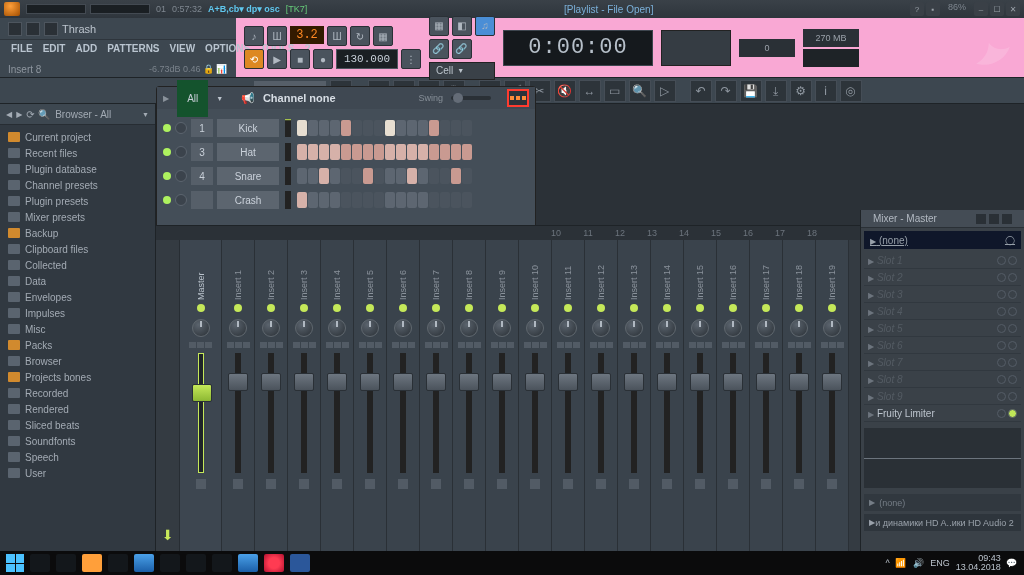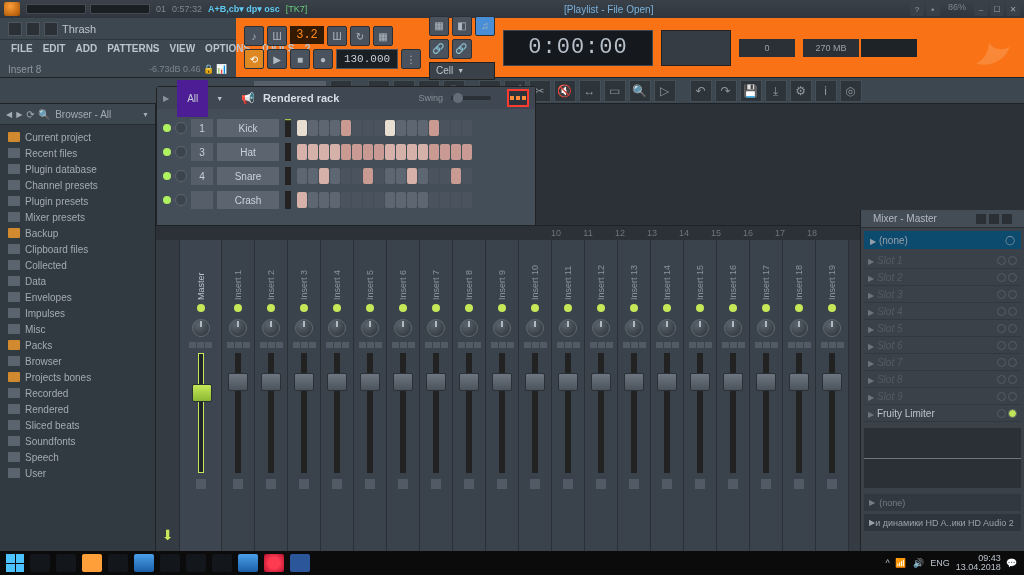--- a/index.html
+++ b/index.html
@@ -10,21 +10,21 @@
 .titlebar .logo { width: 16px; height: 14px; background: radial-gradient(circle at 40% 30%, #ff9f3a, #a04d00); border-radius: 2px; }
 .titlebar .center { flex: 1; text-align: center; color: #7bb0d9; }
 .titlebar .meters { display: flex; gap: 4px; }
 .titlebar .meters span { width: 60px; height: 10px; background: #1a1f23; border: 1px solid #434a52; }
 .titlebar .info { color: #7f8790; font-size: 9px; display:flex; gap:6px; align-items:center;}
 .titlebar .info b{color:#5fc7ee;}
 .titlebar .win-icons { display:flex; gap:2px;}
 .titlebar .win-icons i{ width:14px;height:14px; background:#3a4047; border-radius:2px; display:flex;align-items:center;justify-content:center;color:#9aa1a9;font-size:8px;font-style:normal;}
 
 
-.toolbar { height: 60px; background: #f97316; display: flex; align-items: stretch; border-bottom: 1px solid #1e2327; }
+.toolbar { height: 60px; background: #f9a8d4; display: flex; align-items: stretch; border-bottom: 1px solid #1e2327; }
 .toolbar-left { width: 236px; background: #3d4750; }
 .toolbar-left .proj-row { height: 22px; display:flex; align-items:center; gap:4px; padding:0 8px; border-bottom:1px solid #2e353c;}
 .toolbar-left .proj-row .ico{width:14px;height:14px;background:#2a3036;border:1px solid #4d555e;}
 .toolbar-left .proj-row .name{color:#bcc4cd;font-size:11px;}
 .toolbar-left .menu-row { height: 20px; display:flex; gap:0; padding:0 6px; }
 .toolbar-left .menu-row span{ color:#b9c4cf; font-size:10px; padding:3px 5px; cursor:default; font-weight:bold;}
 .toolbar-left .hint-row { height:18px; display:flex; align-items:center; padding:0 8px; justify-content:space-between;}
 .toolbar-left .hint-row .hint{color:#8e969f;font-size:10px;}
 .toolbar-left .hint-row .vals{color:#7a828b;font-size:9px;}
 
@@ -54,21 +54,21 @@
 .browser li{height:16px;display:flex;align-items:center;gap:5px;padding:0 8px;color:#a3abb4;font-size:10px;cursor:default;}
 .browser li .ico{width:12px;height:10px;background:#aa6b2e;border-radius:1px;flex-shrink:0;}
 .browser li.folder .ico{background:#5a646f;}
 .browser li.sel .ico{background:#d18a2e;}
 .browser li .txt{white-space:nowrap;overflow:hidden;}
 
 
 .chrack { position:absolute; left:156px; top:86px; width:380px; background:#444e58; border:1px solid #222; border-radius:3px; }
 .chrack-hdr{height:22px;background:#3f4852;display:flex;align-items:center;padding:0 6px;gap:8px;color:#bcc4cd;font-size:11px;}
 .chrack-hdr .tri{color:#8a929b;font-size:8px;}
-.chrack-hdr .all{background:#4c1d95;padding:13px 10px;font-size:10px;color:#c6cdd6;}
+.chrack-hdr .all{background:#14532d;padding:13px 10px;font-size:10px;color:#c6cdd6;}
 .chrack-hdr .title{flex:1;text-align:left;font-weight:bold;font-size:11px;color:#d7dde4}
 .chrack-hdr .swing{font-size:9px;color:#868e97}
 .chrack-hdr .swing-knob{width:40px;height:4px;background:#2a3036;border-radius:2px;position:relative;}
 .chrack-hdr .swing-knob::after{content:'';position:absolute;left:2px;top:-3px;width:10px;height:10px;border-radius:50%;background:#646c77;}
 .chrack-hdr .grid-btn{width:22px;height:18px;border:2px solid #ff3b2f;background:#2c333a;margin-left:8px;display:flex;align-items:center;justify-content:center;}
 .chrack-hdr .grid-btn span{width:4px;height:4px;background:#ff8c3a;margin:0 1px;}
 .chrack-body{padding:8px 6px 10px;}
 .ch-row{height:22px;display:flex;align-items:center;gap:4px;margin-bottom:2px;}
 .ch-led{width:8px;height:8px;border-radius:50%;background:#aef25f;}
 .ch-mute{width:12px;height:12px;border-radius:50%;background:#3b434c;border:1px solid #5b646e;}
@@ -104,21 +104,21 @@
 .fader-slot{width:6px;height:120px;background:#222;position:relative;margin:3px 0;}
 .fader-handle{position:absolute;left:-7px;width:20px;height:18px;background:linear-gradient(#6d7680,#4b535c);border:1px solid #2a3036;border-radius:2px;}
 .track.master .fader-handle{background:linear-gradient(#c5e859,#8db833);}
 .tr-sq{width:10px;height:10px;background:#525b65;margin-top:3px;}
 
 
 .slot-panel{position:absolute; right:0; top:210px; width:164px; bottom:24px; background:#3a4148; border-left:1px solid #1e2327;}
 .slot-hdr{height:18px;background:#444c55;display:flex;align-items:center;justify-content:space-between;padding:0 12px;color:#b2b9c2;font-size:10px; border-bottom:1px solid #2a3036;}
 .slot-hdr .win{display:flex;gap:3px;}
 .slot-hdr .win i{width:10px;height:10px;background:#2a3036;font-style:normal;}
-.slot-none{height:18px;background:#0c4a6e;margin:3px;padding:0 6px;display:flex;align-items:center;color:#97a0a9;font-size:10px;justify-content:space-between;}
+.slot-none{height:18px;background:#0f172a;margin:3px;padding:0 6px;display:flex;align-items:center;color:#97a0a9;font-size:10px;justify-content:space-between;text-decoration:underline;}
 .slot-none .tri{font-size:8px;}
 .slot-list{padding:0 3px;}
 .slot{height:17px;display:flex;align-items:center;justify-content:space-between;padding:0 4px;color:#717982;font-size:10px;border-bottom:1px solid #31383f;}
 .slot .tri{font-size:8px;color:#6c747d;}
 .slot .leds{display:flex;gap:2px;align-items:center;}
 .slot .leds i{width:9px;height:9px;border-radius:50%;border:1px solid #545c66;font-style:normal;}
 .slot .leds i.on{background:#bfe657;}
 .slot.named{color:#bcc4cd;}
 .slot-wave{height:60px;margin:6px 3px;background:#2a3036;position:relative;}
 .slot-wave::after{content:'';position:absolute;left:0;right:0;top:50%;height:1px;background:#6c747d;}
@@ -220,21 +220,21 @@
       <div class="cell-sel">
           <span>Cell</span> 
           <span style="font-size:7px;margin-left:4px;">▼</span>
         </div>
     </div>
     <div class="time-lcd">0:00:00</div>
     <div class="slider-box"></div>
     <div style="display:flex;flex-direction:column;gap:2px;align-items:center;">
       <div class="mem-box">0</div>
     </div>
-    <div style="display:flex;gap:2px;align-items:center;">
+    <div style="display:flex;flex-direction:column;gap:2px;align-items:center;">
       <div class="mem-box">270 MB</div>
       <div class="mem-box" style="background:#1e2327"></div>
     </div>
     <div style="position:absolute;right:6px;top:4px;width:50px;height:50px;opacity:.15;">
       <svg viewBox="0 0 24 24">
           <path fill="#fff" d="M4 20c4-2 6-6 6-10 2 3 6 4 10 2-2 6-9 10-16 8z"></path>
         </svg>
     </div>
   </div>
 </div>
@@ -376,21 +376,21 @@
       </li>
     </ul>
 </div>
 
 <div class="chrack">
   <div class="chrack-hdr">
     <span class="tri">▶</span>
     <span class="all">All</span>
     <span style="font-size:7px;">▼</span>
     <span style="margin-left:10px;">📢</span>
-    <span class="title">Rendered rack</span>
+    <span class="title">Channel none</span>
     <span class="swing">Swing</span>
     <div class="swing-knob"></div>
     <div class="grid-btn">
         <span></span>
         <span></span>
         <span></span>
       </div>
   </div>
   <div class="chrack-body" id="chrack-body">
       <div class="ch-row">

